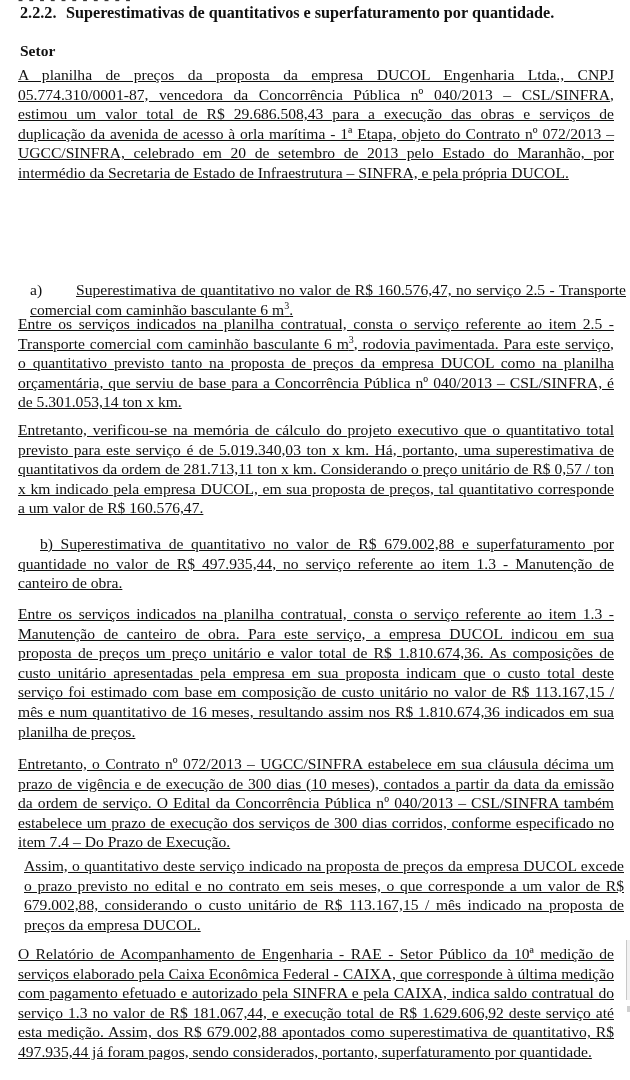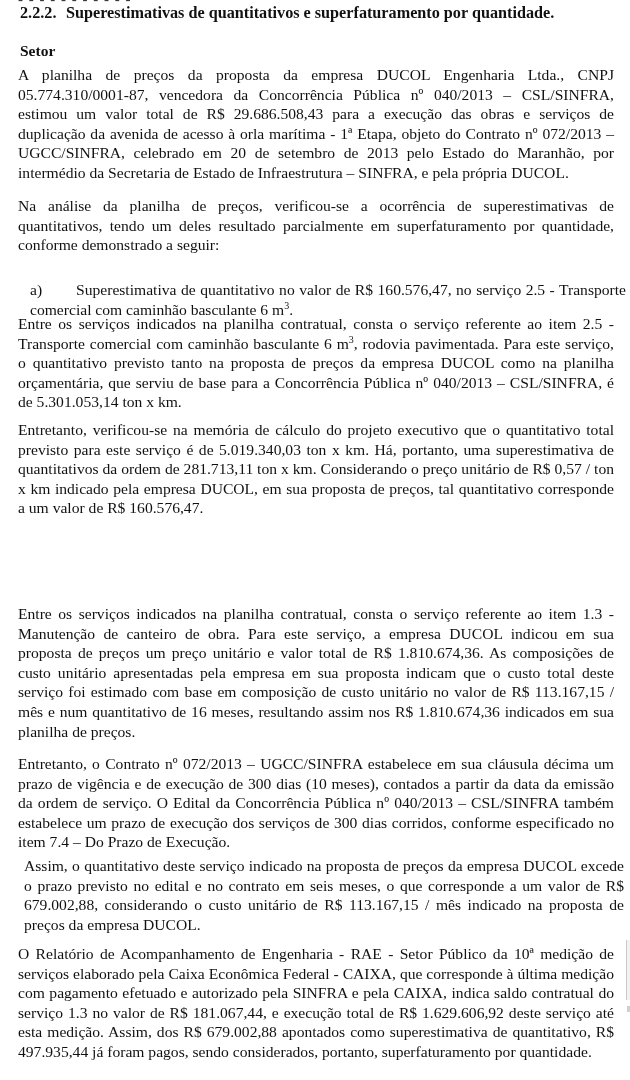--- a/index.html
+++ b/index.html
@@ -50,20 +50,21 @@
       font-size: 15.5px;
       font-weight: bold;
     }
     .para {
       position: absolute;
       left: 18px;
       width: 596px;
       font-size: 15.6px;
       line-height: 19.6px;
       text-align: justify;
+      text-decoration: underline;
     }
     .para sup {
       font-size: 10px;
       line-height: 0;
       vertical-align: 6px;
     }
     .item-label {
       display: inline-block;
       width: 46px;
     }
@@ -96,28 +97,28 @@
   <div class="cutoff">- - - - - - - - - - -</div>
 
   <div class="heading">
     <span class="num">2.2.2.</span><span>Superestimativas de quantitativos e superfaturamento por quantidade.</span>
   </div>
 
   <div class="subheading">Setor</div>
 
   <p class="para" style="top:52px;margin:0;padding-top:13px;">A planilha de preços da proposta da empresa DUCOL Engenharia Ltda., CNPJ 05.774.310/0001-87, vencedora da Concorrência Pública nº 040/2013 – CSL/SINFRA, estimou um valor total de R$ 29.686.508,43 para a execução das obras e serviços de duplicação da avenida de acesso à orla marítima - 1ª Etapa, objeto do Contrato nº 072/2013 – UGCC/SINFRA, celebrado em 20 de setembro de 2013 pelo Estado do Maranhão, por intermédio da Secretaria de Estado de Infraestrutura – SINFRA, e pela própria DUCOL.</p>
 
-  <p class="para" style="top:196px;margin:0;">Na análise da planilha de preços, verificou-se a ocorrência de superestimativas de quantitativos, tendo um deles resultado parcialmente em superfaturamento por quantidade, conforme demonstrado a seguir:</p>
 
   <p class="para" style="top:268px;margin:12px;"><span class="item-label">a)</span><span>Superestimativa de quantitativo no valor de R$ 160.576,47, no serviço 2.5 - Transporte comercial com caminhão basculante 6 m</span><sup>3</sup><span>.</span></p>
 
   <p class="para" style="top:314px;margin:0;"><span>Entre os serviços indicados na planilha contratual, consta o serviço referente ao item 2.5 - Transporte comercial com caminhão basculante 6 m</span><sup>3</sup><span>, rodovia pavimentada. Para este serviço, o quantitativo previsto tanto na proposta de preços da empresa DUCOL como na planilha orçamentária, que serviu de base para a Concorrência Pública nº 040/2013 – CSL/SINFRA, é de 5.301.053,14 ton x km.</span></p>
 
   <p class="para" style="top:420px;margin:0;">Entretanto, verificou-se na memória de cálculo do projeto executivo que o quantitativo total previsto para este serviço é de 5.019.340,03 ton x km. Há, portanto, uma superestimativa de quantitativos da ordem de 281.713,11 ton x km. Considerando o preço unitário de R$ 0,57 / ton x km indicado pela empresa DUCOL, em sua proposta de preços, tal quantitativo corresponde a um valor de R$ 160.576,47.</p>
 
+  <p class="para indent-b" style="top:534px;margin:0;">b)  Superestimativa de quantitativo no valor de R$ 679.002,88 e superfaturamento por quantidade no valor de R$ 497.935,44, no serviço referente ao item 1.3 - Manutenção de canteiro de obra.</p>
 
   <p class="para" style="top:604px;margin:0;">Entre os serviços indicados na planilha contratual, consta o serviço referente ao item 1.3 - Manutenção de canteiro de obra. Para este serviço, a empresa DUCOL indicou em sua proposta de preços um preço unitário e valor total de R$ 1.810.674,36. As composições de custo unitário apresentadas pela empresa em sua proposta indicam que o custo total deste serviço foi estimado com base em composição de custo unitário no valor de R$ 113.167,15 / mês e num quantitativo de 16 meses, resultando assim nos R$ 1.810.674,36 indicados em sua planilha de preços.</p>
 
   <p class="para" style="top:754px;margin:0;">Entretanto, o Contrato nº 072/2013 – UGCC/SINFRA estabelece em sua cláusula décima um prazo de vigência e de execução de 300 dias (10 meses), contados a partir da data da emissão da ordem de serviço. O Edital da Concorrência Pública nº 040/2013 – CSL/SINFRA também estabelece um prazo de execução dos serviços de 300 dias corridos, conforme especificado no item 7.4 – Do Prazo de Execução.</p>
 
   <p class="para" style="top:856px;left:24px;width:600px;margin:0;">Assim, o quantitativo deste serviço indicado na proposta de preços da empresa DUCOL excede o prazo previsto no edital e no contrato em seis meses, o que corresponde a um valor de R$ 679.002,88, considerando o custo unitário de R$ 113.167,15 / mês indicado na proposta de preços da empresa DUCOL.</p>
 
   <p class="para" style="top:944px;margin:0;">O Relatório de Acompanhamento de Engenharia - RAE - Setor Público da 10ª medição de serviços elaborado pela Caixa Econômica Federal - CAIXA, que corresponde à última medição com pagamento efetuado e autorizado pela SINFRA e pela CAIXA, indica saldo contratual do serviço 1.3 no valor de R$ 181.067,44, e execução total de R$ 1.629.606,92 deste serviço até esta medição. Assim, dos R$ 679.002,88 apontados como superestimativa de quantitativo, R$ 497.935,44 já foram pagos, sendo considerados, portanto, superfaturamento por quantidade.</p>
 
   <div class="right-edge"></div>

